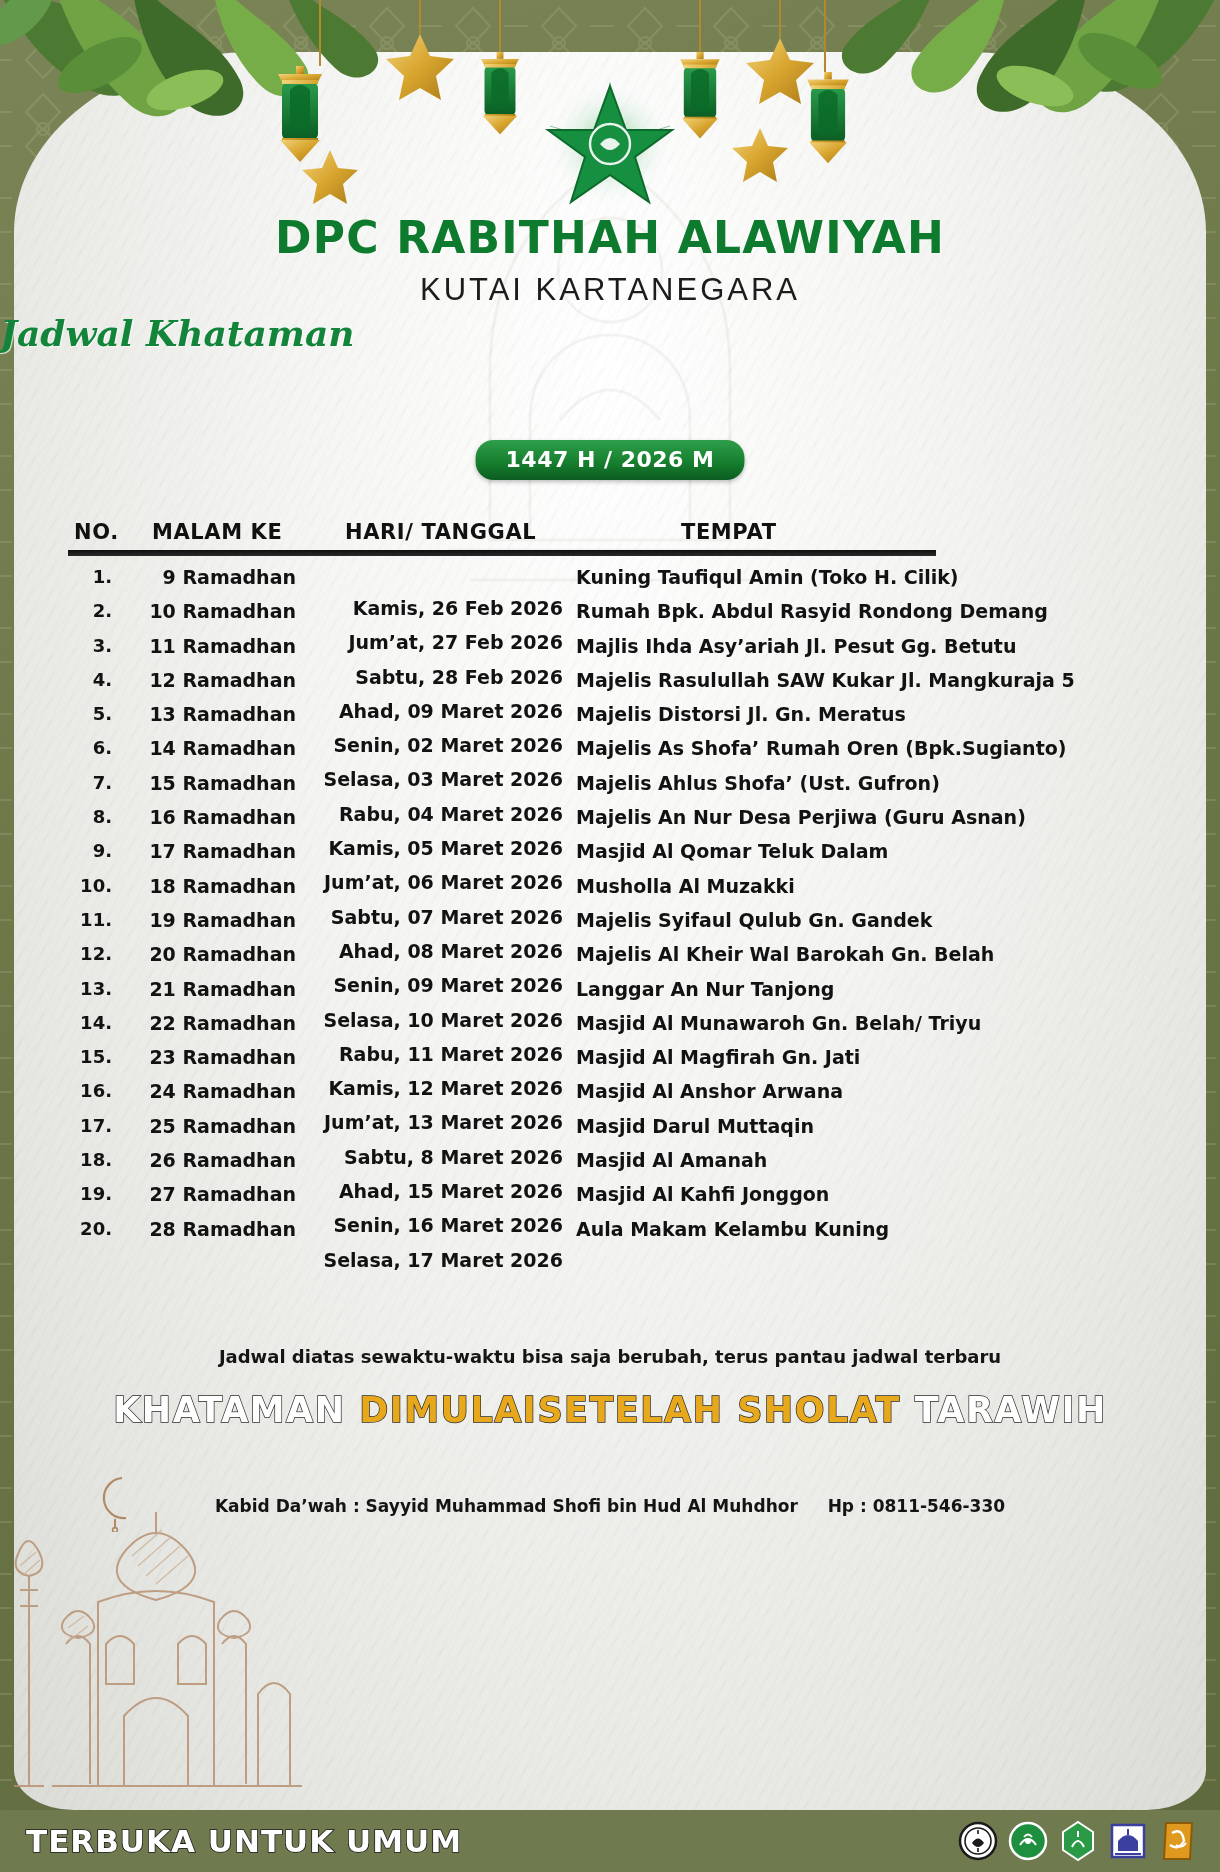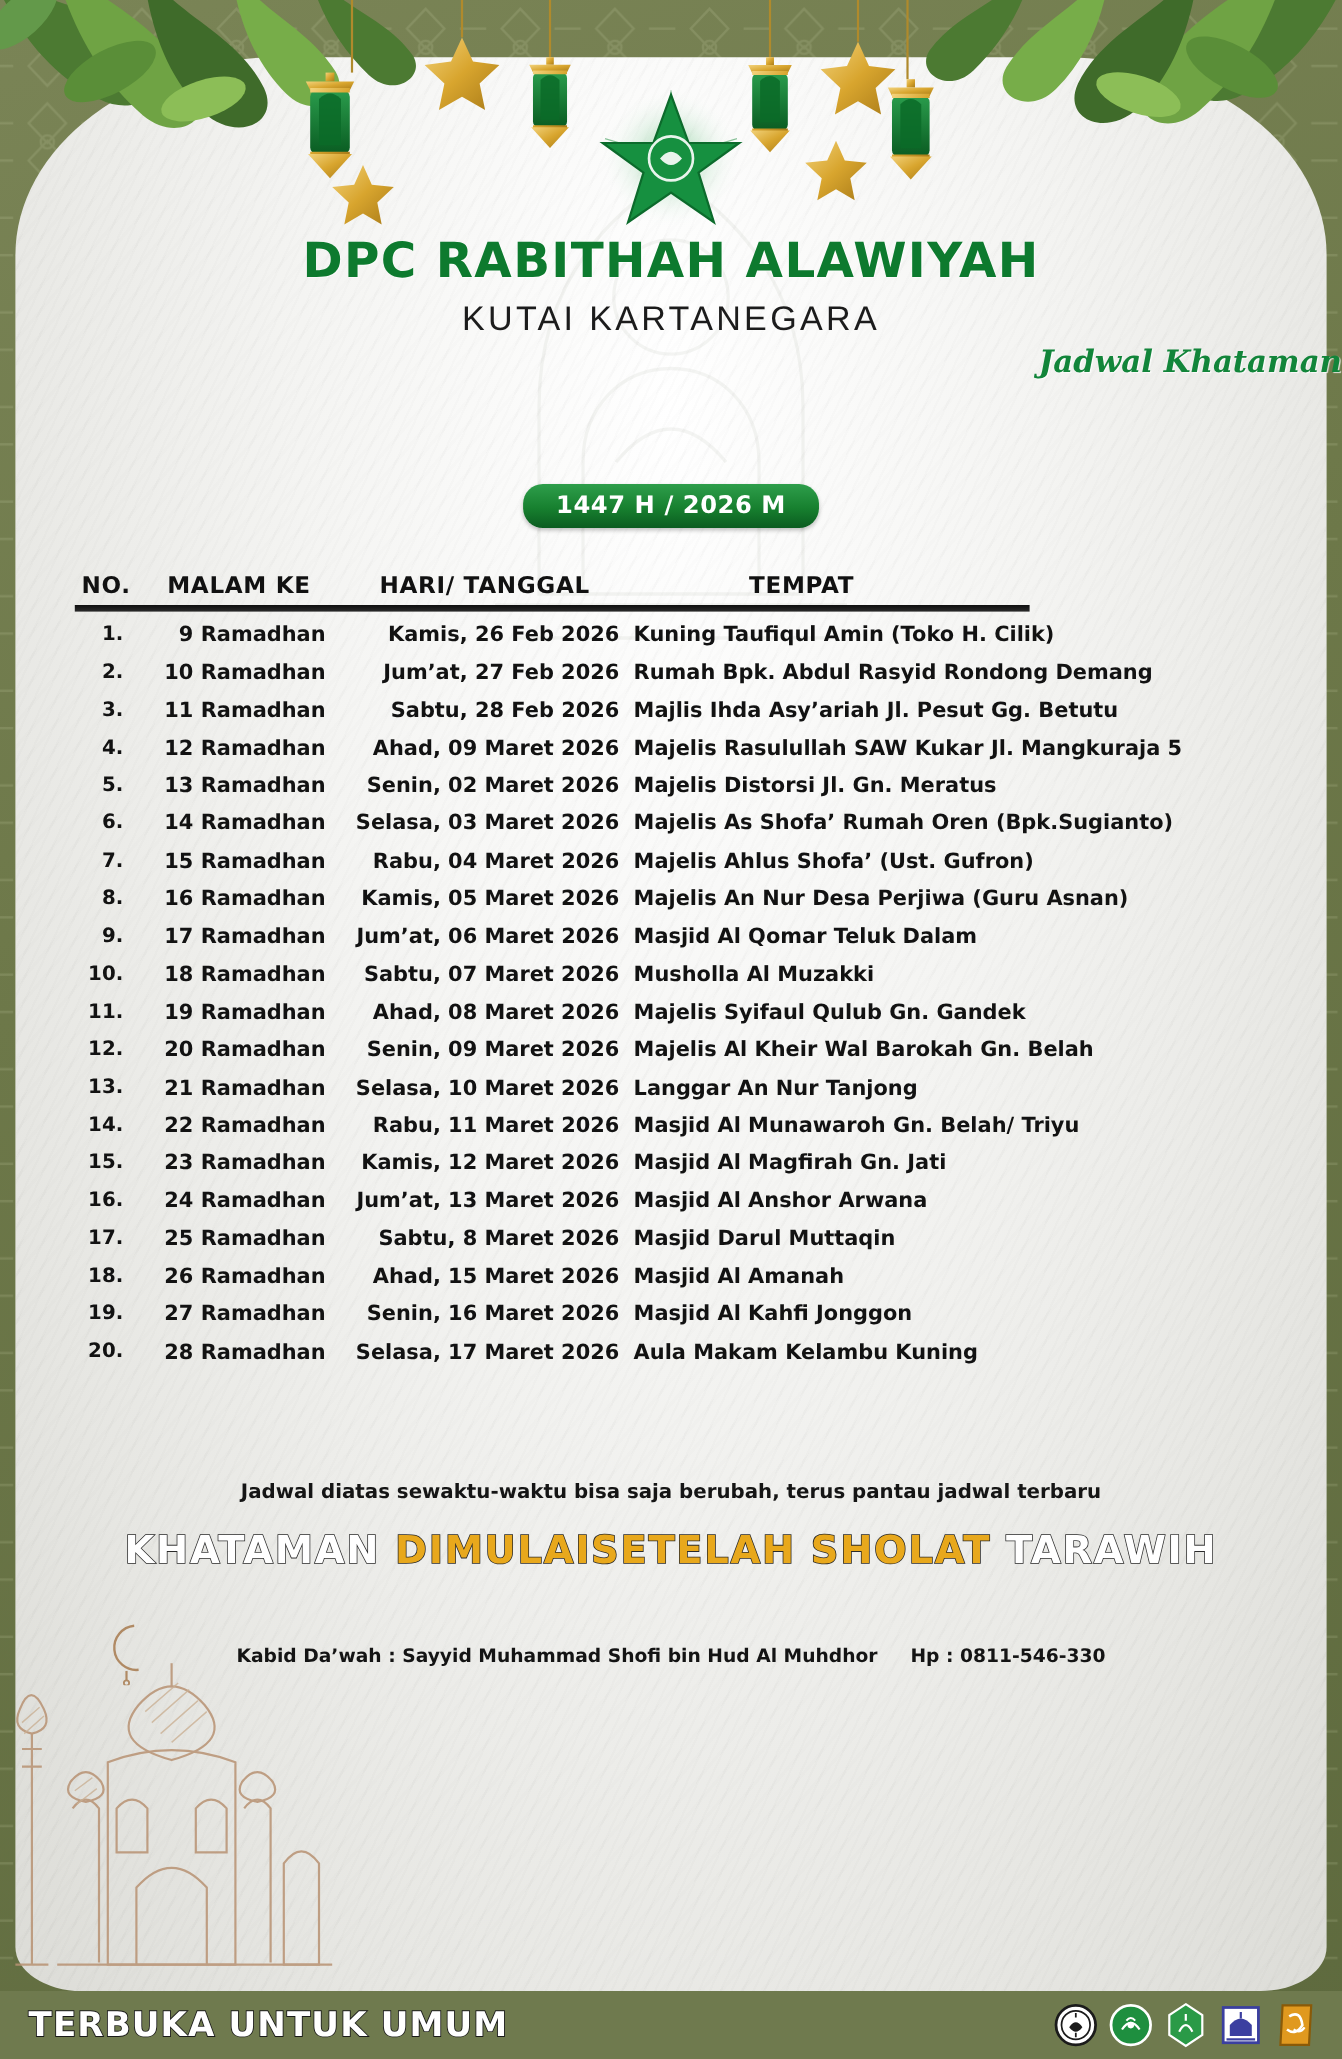--- a/index.html
+++ b/index.html
@@ -102,24 +102,24 @@
     font-family: "Liberation Sans", sans-serif;
     font-size: 31px;
     font-weight: 400;
     letter-spacing: 3px;
     color: #1c1c1c;
   }
   .script-title {
     position: absolute;
     left: 0; right: 0;
     top: 312px;
-    text-align: right;
+    text-align: left;
     font-family: "DejaVu Serif", serif;
     font-style: italic;
-    font-size: 28px;
+    font-size: 36px;
     font-weight: 700;
     color: #12853a;
     text-shadow: 1px 1px 1px rgba(255,255,255,.8);
   }
 
   
   .ribbon-wrap {
     position: absolute;
     left: 50%;
     top: 360px;
@@ -215,20 +215,21 @@
     text-align: right;
     font-size: 18px;
   }
   .c-malam {
     position: absolute; left: 60px; width: 168px;
     text-align: right;
   }
   .c-hari {
     position: absolute; left: 243px; width: 252px;
     text-align: right;
+    margin-top: 31px;
   }
   .c-tempat {
     position: absolute; left: 508px;
   }
 
   
   .mosque-art {
     position: absolute;
     left: 6px;
     bottom: 48px;

